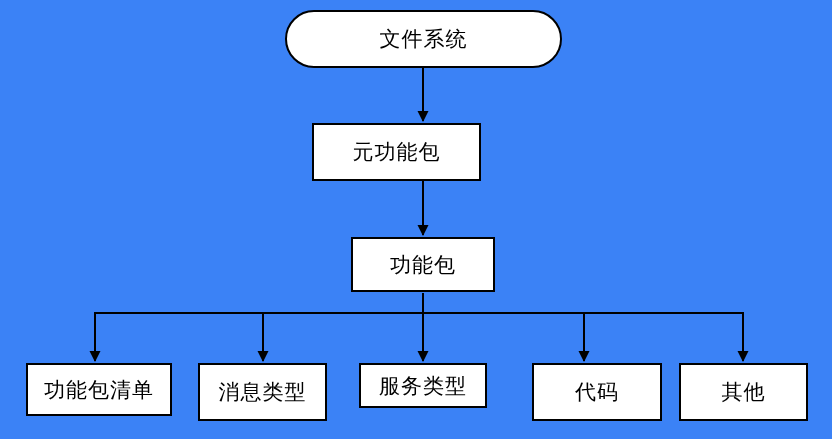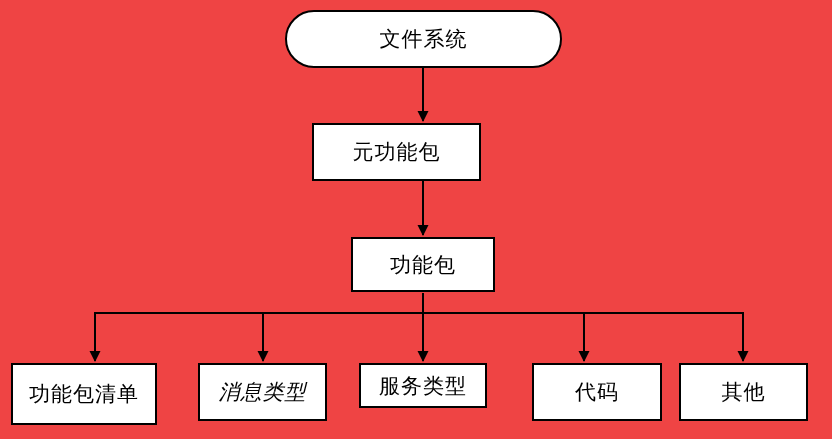--- a/index.html
+++ b/index.html
@@ -4,21 +4,21 @@
 <style>
   html, body {
     margin: 0;
     padding: 0;
     background: #ffffff;
   }
   .canvas {
     position: relative;
     width: 832px;
     height: 439px;
-    background: #ef4444;
+    background: #3b82f6;
     font-family: "Liberation Sans", "DejaVu Sans", sans-serif;
     overflow: hidden;
   }
   .connectors {
     position: absolute;
     left: 0;
     top: 0;
     width: 832px;
     height: 439px;
   }
@@ -34,22 +34,22 @@
     color: #000000;
     letter-spacing: 1px;
     white-space: nowrap;
   }
   .stadium { border-radius: 29px; }
 
   
   #n-root   { left: 285px; top: 10px;  width: 277px; height: 58px; }
   #n-meta   { left: 312px; top: 123px; width: 169px; height: 58px; text-align: right; }
   #n-pkg    { left: 351px; top: 237px; width: 144px; height: 55px; }
-  #n-list   { left: 11px;  top: 363px; width: 146px; height: 62px; }
-  #n-msg    { left: 198px; top: 363px; width: 129px; height: 58px; font-style: italic; }
+  #n-list   { left: 26px;  top: 363px; width: 146px; height: 53px; }
+  #n-msg    { left: 198px; top: 363px; width: 129px; height: 58px; }
   #n-srv    { left: 359px; top: 363px; width: 128px; height: 45px; }
   #n-code   { left: 532px; top: 363px; width: 130px; height: 58px; }
   #n-other  { left: 679px; top: 363px; width: 129px; height: 58px; text-align: right; }
 </style>
 </head>
 <body>
 
 <div class="canvas">
 
   <svg class="connectors" viewBox="0 0 832 439" xmlns="http://www.w3.org/2000/svg">

